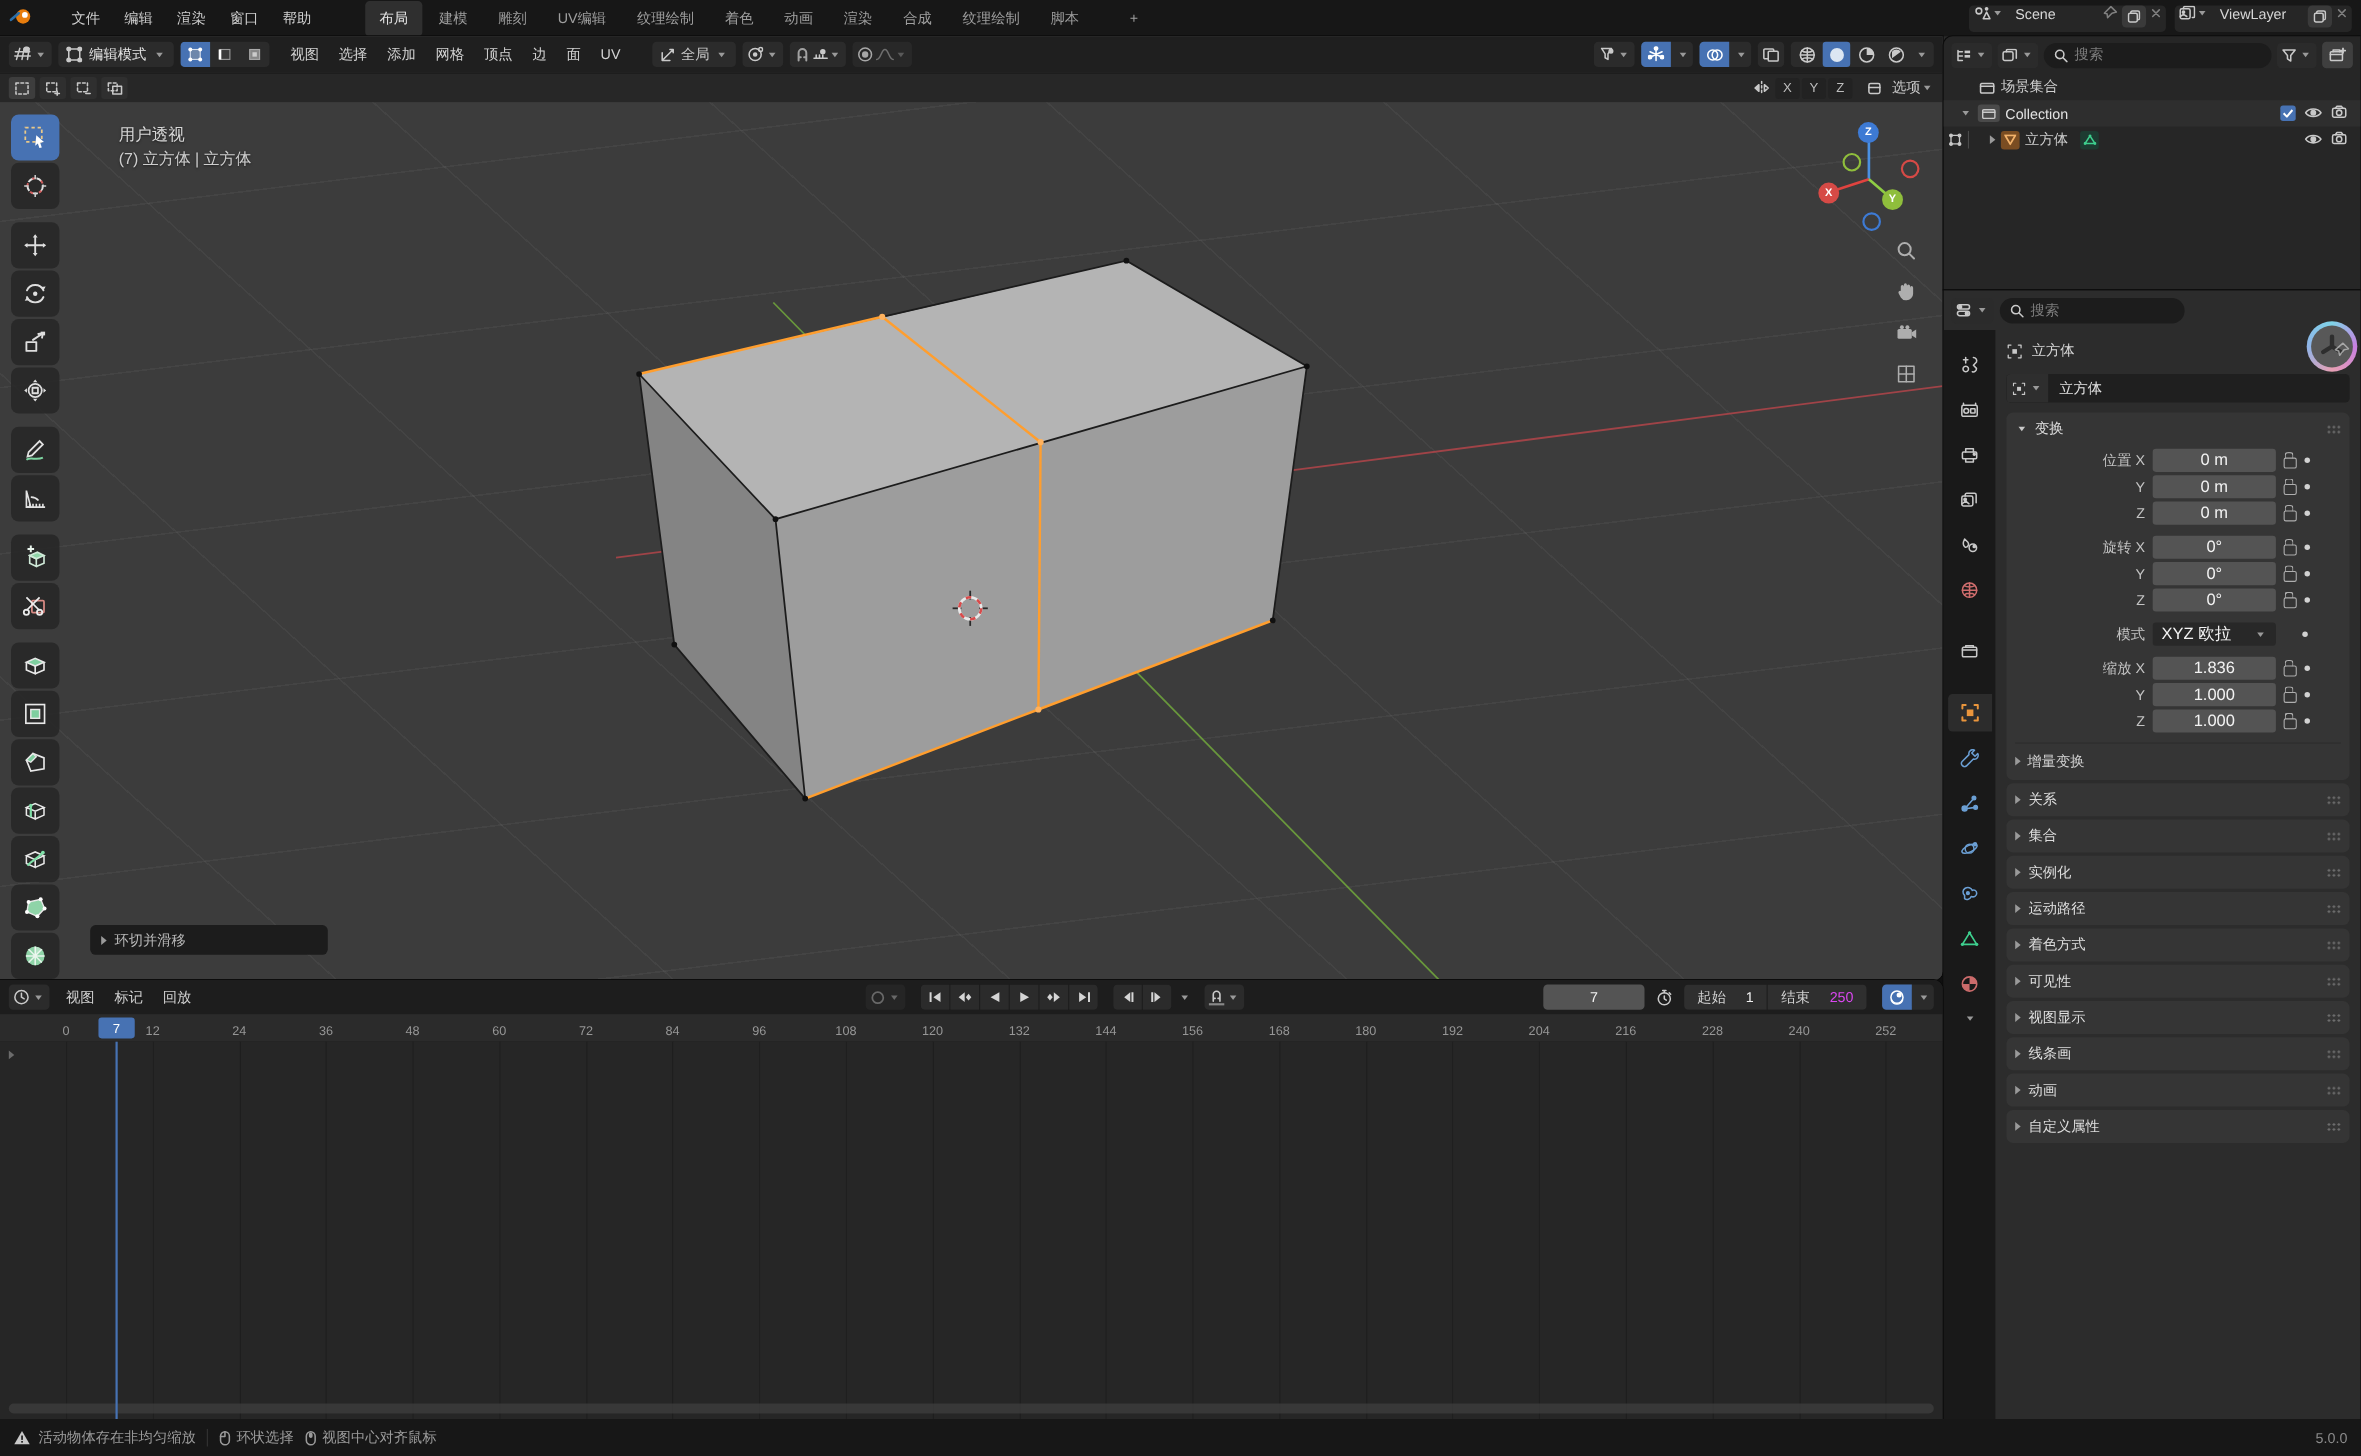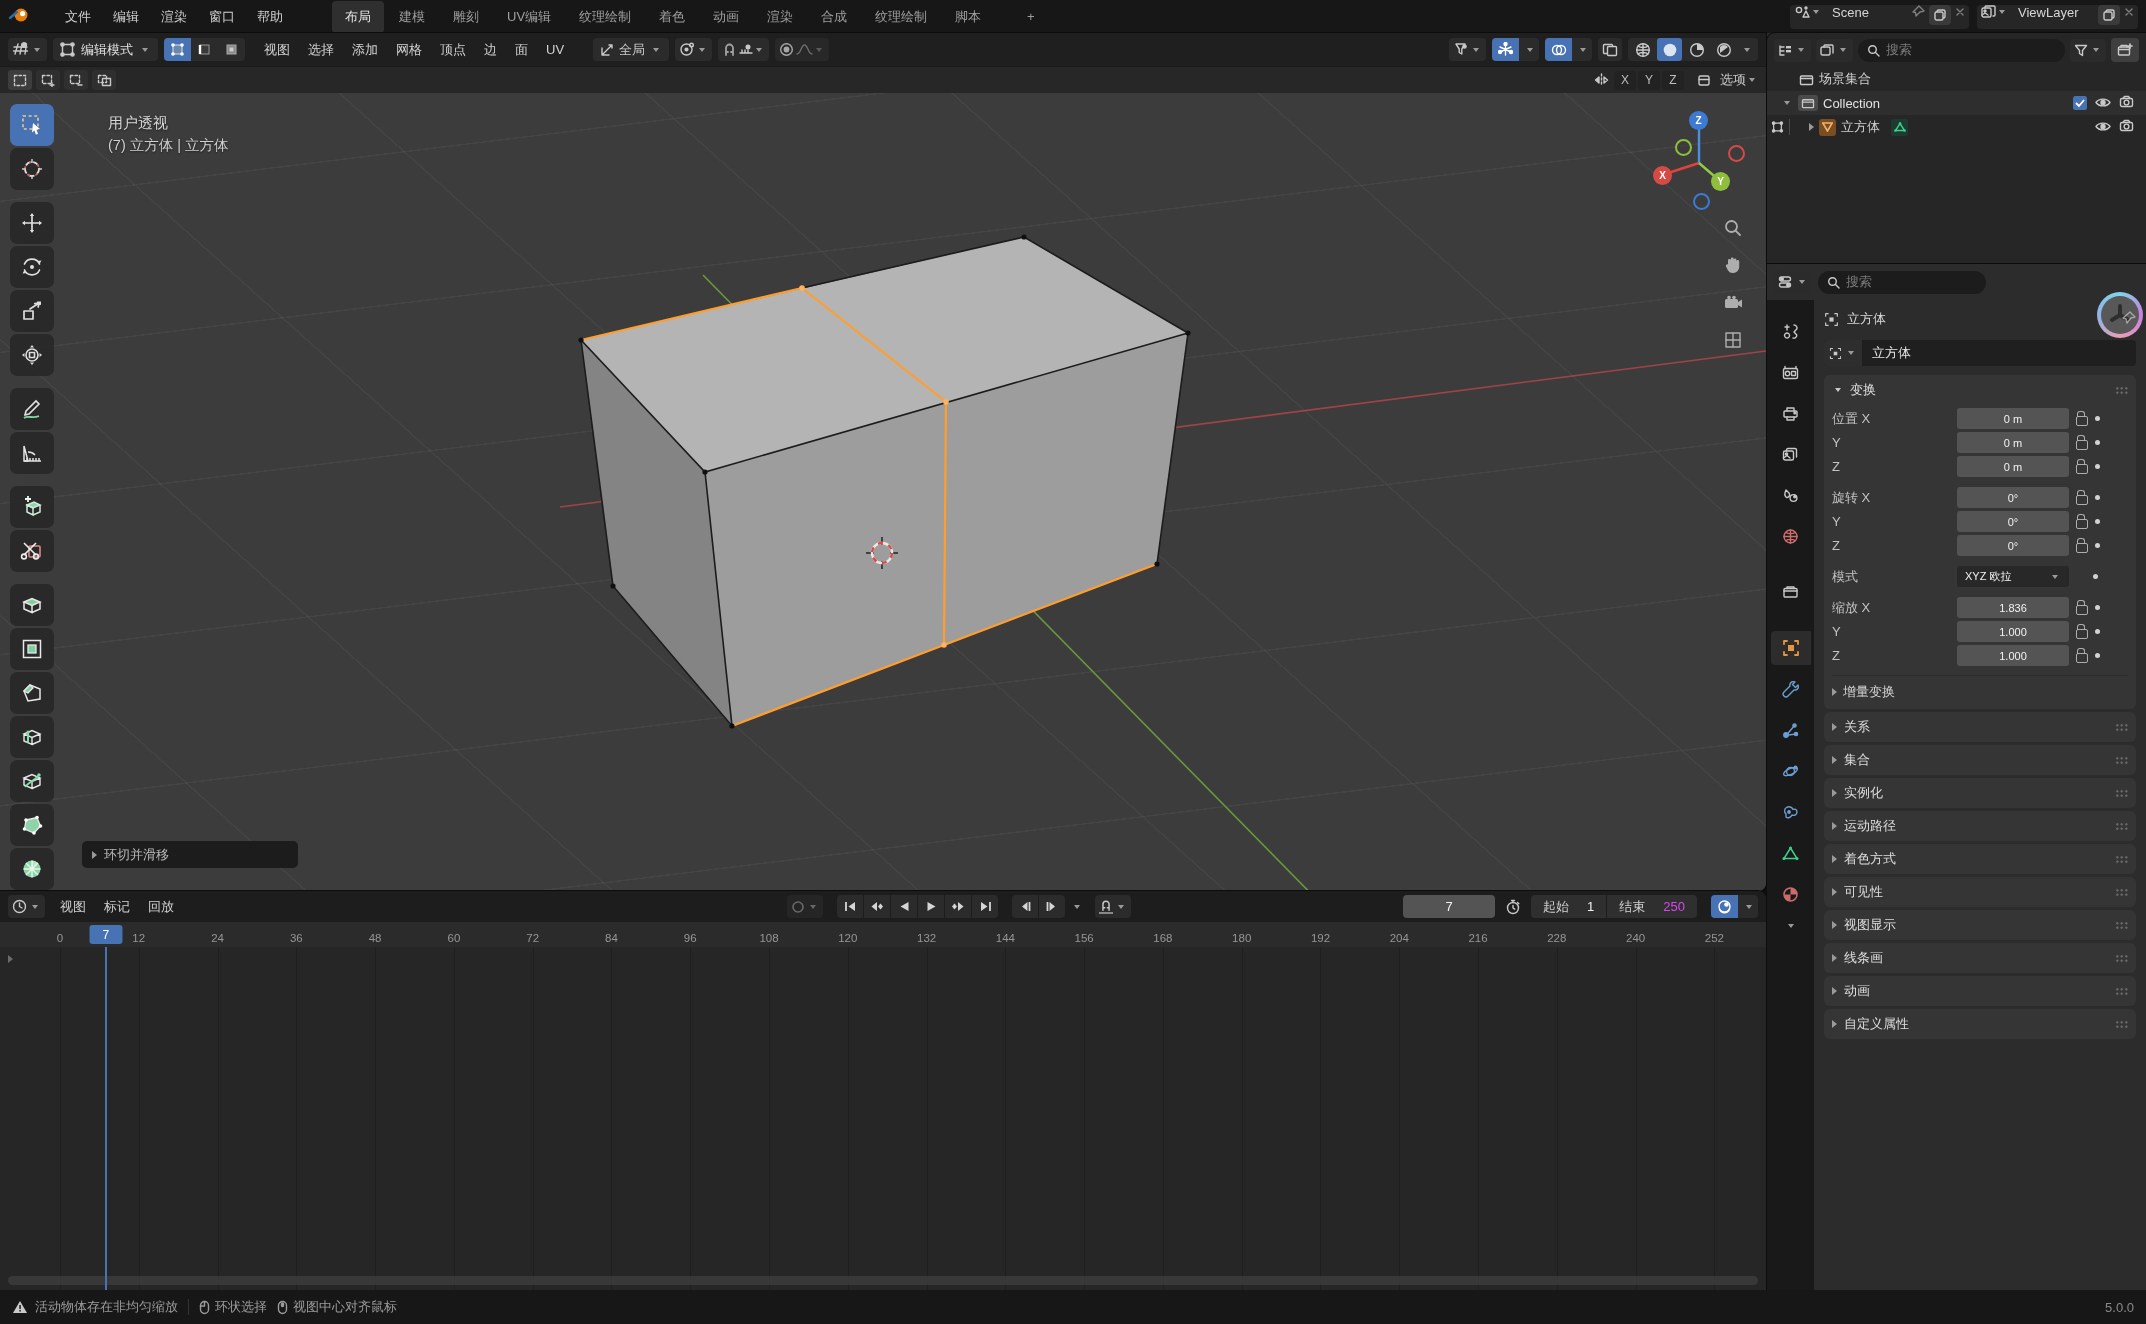--- a/index.html
+++ b/index.html
@@ -66,22 +66,22 @@
   #pbody{position:absolute;left:47px;top:36px;right:0;bottom:0;padding:6px 10px 0 10px;box-sizing:border-box;}
   .crumb{height:26px;display:flex;align-items:center;gap:8px;color:#d8d8d8;}
   .dblock{height:26px;background:#1f1f1f;border-radius:4px;display:flex;align-items:center;margin-top:8px;overflow:hidden;}
   .dblock .seg{background:#2e2e2e;height:100%;display:flex;align-items:center;padding:0 5px;gap:3px;}
   .panel{background:#353535;border-radius:6px;margin-top:9px;padding:6px 8px 8px 8px;}
   .panel.closed{padding:0 8px;height:30px;display:flex;align-items:center;margin-top:3px;}
   .phead{display:flex;align-items:center;gap:6px;color:#e0e0e0;}
   .phead .dots{margin-left:auto;}
   .chevr{display:inline-block;width:0;height:0;border-top:4px solid transparent;border-bottom:4px solid transparent;border-left:5px solid #9a9a9a;}
   .trow{display:flex;align-items:center;height:21px;margin-top:3px;gap:7px;}
-  .trow .lb{width:118px;text-align:left;color:#c3c3c3;}
-  .trow .val{width:112px;height:21px;background:#545454;border-radius:3px;color:#f2f2f2;display:flex;align-items:center;justify-content:center;font-size:11px;}
+  .trow .lb{width:118px;text-align:right;color:#c3c3c3;}
+  .trow .val{width:112px;height:21px;background:#545454;border-radius:3px;color:#f2f2f2;display:flex;align-items:center;justify-content:center;font-size:15px;}
   .trow .val.dd{background:#282828;justify-content:flex-start;padding:0 8px;box-sizing:border-box;}
   .trow .val.dd .chev{margin-left:auto;}
   .lock{width:10px;height:8px;border:1.3px solid #aeaeae;border-radius:2px;position:relative;margin-top:5px;}
   .lock::before{content:'';position:absolute;left:0px;top:-6px;width:6px;height:5px;border:1.3px solid #aeaeae;border-bottom:none;border-radius:3px 3px 0 0;}
   .adot{width:5px;height:5px;border-radius:50%;background:#d2d2d2;}
   .gsep{height:7px;}
   .subpanel{border-top:1px solid #2c2c2c;margin-top:9px;padding-top:7px;display:flex;align-items:center;gap:6px;color:#d5d5d5;}
   #addonwidget{position:absolute;left:330px;top:28px;width:46px;height:46px;border-radius:50%;
     background:conic-gradient(#7fd4e8,#c87fe0,#e8a0b4,#8fb4e8,#7fd4e8);display:flex;align-items:center;justify-content:center;}
   #addonwidget .inner{width:38px;height:38px;border-radius:50%;background:#585858;display:flex;align-items:center;justify-content:center;}

